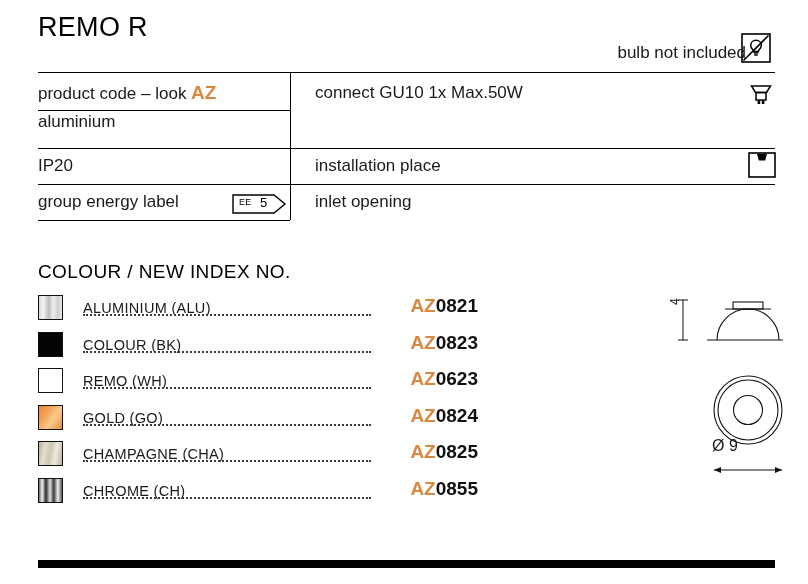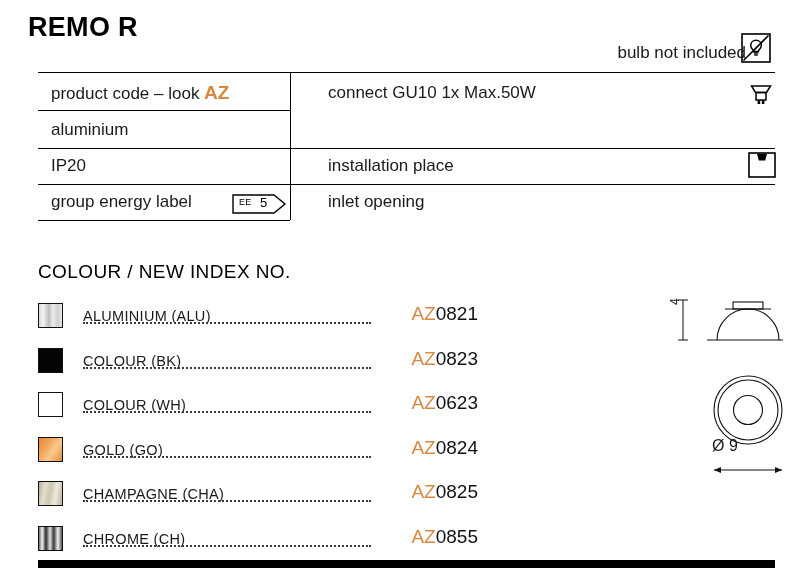--- a/index.html
+++ b/index.html
@@ -13,24 +13,24 @@
     height: 584px;
     position: relative;
     font-family: "Liberation Sans", sans-serif;
     color: #1a1a1a;
     overflow: hidden;
   }
 
   
   #product-title {
     position: absolute;
-    left: 28px;
+    left: 38px;
     top: 12px;
     font-size: 27px;
-    font-weight: bold;
+    font-weight: normal;
     letter-spacing: 0.3px;
     color: #000;
     white-space: nowrap;
   }
 
   
   #bulb-note {
     position: absolute;
     right: 62px;
     top: 43px;
@@ -63,21 +63,20 @@
   .vrule {
     position: absolute;
     width: 0;
     border-left: 1.4px solid #000;
   }
   .cell-text {
     position: absolute;
     font-size: 17px;
     color: #1a1a1a;
     white-space: nowrap;
-    margin-left: 13px;
   }
 
   
   #ee-badge {
     position: absolute;
     left: 232px;
     top: 194px;
     width: 56px;
     height: 16px;
   }
@@ -125,21 +124,20 @@
   }
   #colour-list {
     position: absolute;
     left: 38px;
     top: 291px;
     width: 440px;
   }
   .colour-row {
     position: relative;
     height: 36.5px;
-    margin-top: 8px;
   }
   .swatch {
     position: absolute;
     left: 0;
     top: 4px;
     width: 25px;
     height: 25px;
     border: 1px solid #111;
     box-sizing: border-box;
   }
@@ -158,21 +156,21 @@
     right: 107px;
     top: 21px;
     height: 2px;
     border-bottom: 2px dotted #3a3a3a;
   }
   .code {
     position: absolute;
     right: 0;
     top: 4px;
     font-size: 19px;
-    font-weight: normal;
+    font-weight: bold;
     white-space: nowrap;
     text-align: right;
   }
   .code .az { color: #d9883f; }
   .code .num { color: #111; }
 
   
   #drawings {
     position: absolute;
     left: 655px;
@@ -230,21 +228,21 @@
   <div class="rule" style="left:0px;   top:38px;  width:252px;"></div>
   <div class="rule" style="left:0px;   top:76px;  width:737px;"></div>
   <div class="rule" style="left:0px;   top:112px; width:737px;"></div>
   <div class="rule" style="left:0px;   top:148px; width:252px;"></div>
 
   <div class="vrule" style="left:252px; top:0px;   height:148px;"></div>
 
   <div class="cell-text" style="left:0px; top:10px;">
     <span>product code – look </span><span style="color:#d9883f;font-weight:bold;font-size:19px;">AZ</span>
   </div>
-  <div class="cell-text" style="left:0px; top:48px;">aluminium</div>
+  <div class="cell-text" style="left:0px; top:40px;">aluminium</div>
   <div class="cell-text" style="left:0px; top:84px;">IP20</div>
   <div class="cell-text" style="left:0px; top:120px;">group energy label</div>
 
   <div class="cell-text" style="left:277px; top:11px;">connect GU10 1x Max.50W</div>
   <div class="cell-text" style="left:277px; top:120px;">inlet opening</div>
   <div class="cell-text" style="left:277px; top:84px;">installation place</div>
 </div>
 
 <div id="ee-badge">
   <svg viewBox="0 0 56 20" width="56" height="20">
@@ -283,21 +281,21 @@
 
   <div class="colour-row">
     <span class="swatch" style="background:#050505;"></span>
     <span class="colour-name">COLOUR (BK)</span>
     <span class="leader"></span>
     <span class="code"><span class="az">AZ</span><span class="num">0823</span></span>
   </div>
 
   <div class="colour-row">
     <span class="swatch" style="background:#ffffff;"></span>
-    <span class="colour-name">COLOUR (WH)</span>
+    <span class="colour-name">REMO (WH)</span>
     <span class="leader"></span>
     <span class="code"><span class="az">AZ</span><span class="num">0623</span></span>
   </div>
 
   <div class="colour-row">
     <span class="swatch" style="background:linear-gradient(125deg,#e8853a 0%,#f4a75c 35%,#fbc98c 60%,#eda755 85%,#d98935 100%);"></span>
     <span class="colour-name">GOLD (GO)</span>
     <span class="leader"></span>
     <span class="code"><span class="az">AZ</span><span class="num">0824</span></span>
   </div>

